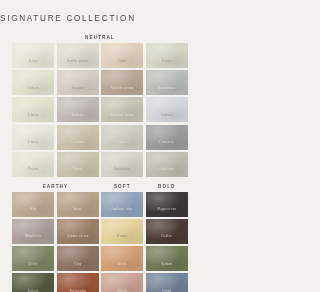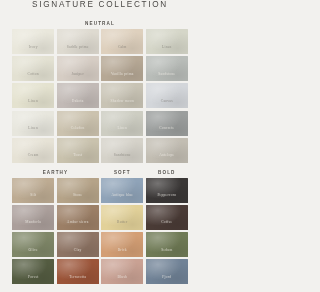--- a/index.html
+++ b/index.html
@@ -6,25 +6,26 @@
   html,body { width:200px; height:292px; }
   body {
     background:#f2f1ee;
     font-family:"Liberation Sans", sans-serif;
     overflow:hidden;
     position:relative;
   }
   .page { width:200px; height:292px; position:relative; }
 
   .title {
-    text-align:center;
+    text-align:left;
     font-size:8.2px;
     letter-spacing:1.7px;
     color:#4a4845;
     font-weight:400;
+    padding-top:14px;
     font-family:"Liberation Sans", sans-serif;
   }
 
   .section-head {
     text-align:center;
     font-size:4.6px;
     letter-spacing:1.15px;
     color:#55524e;
     font-weight:700;
   }

